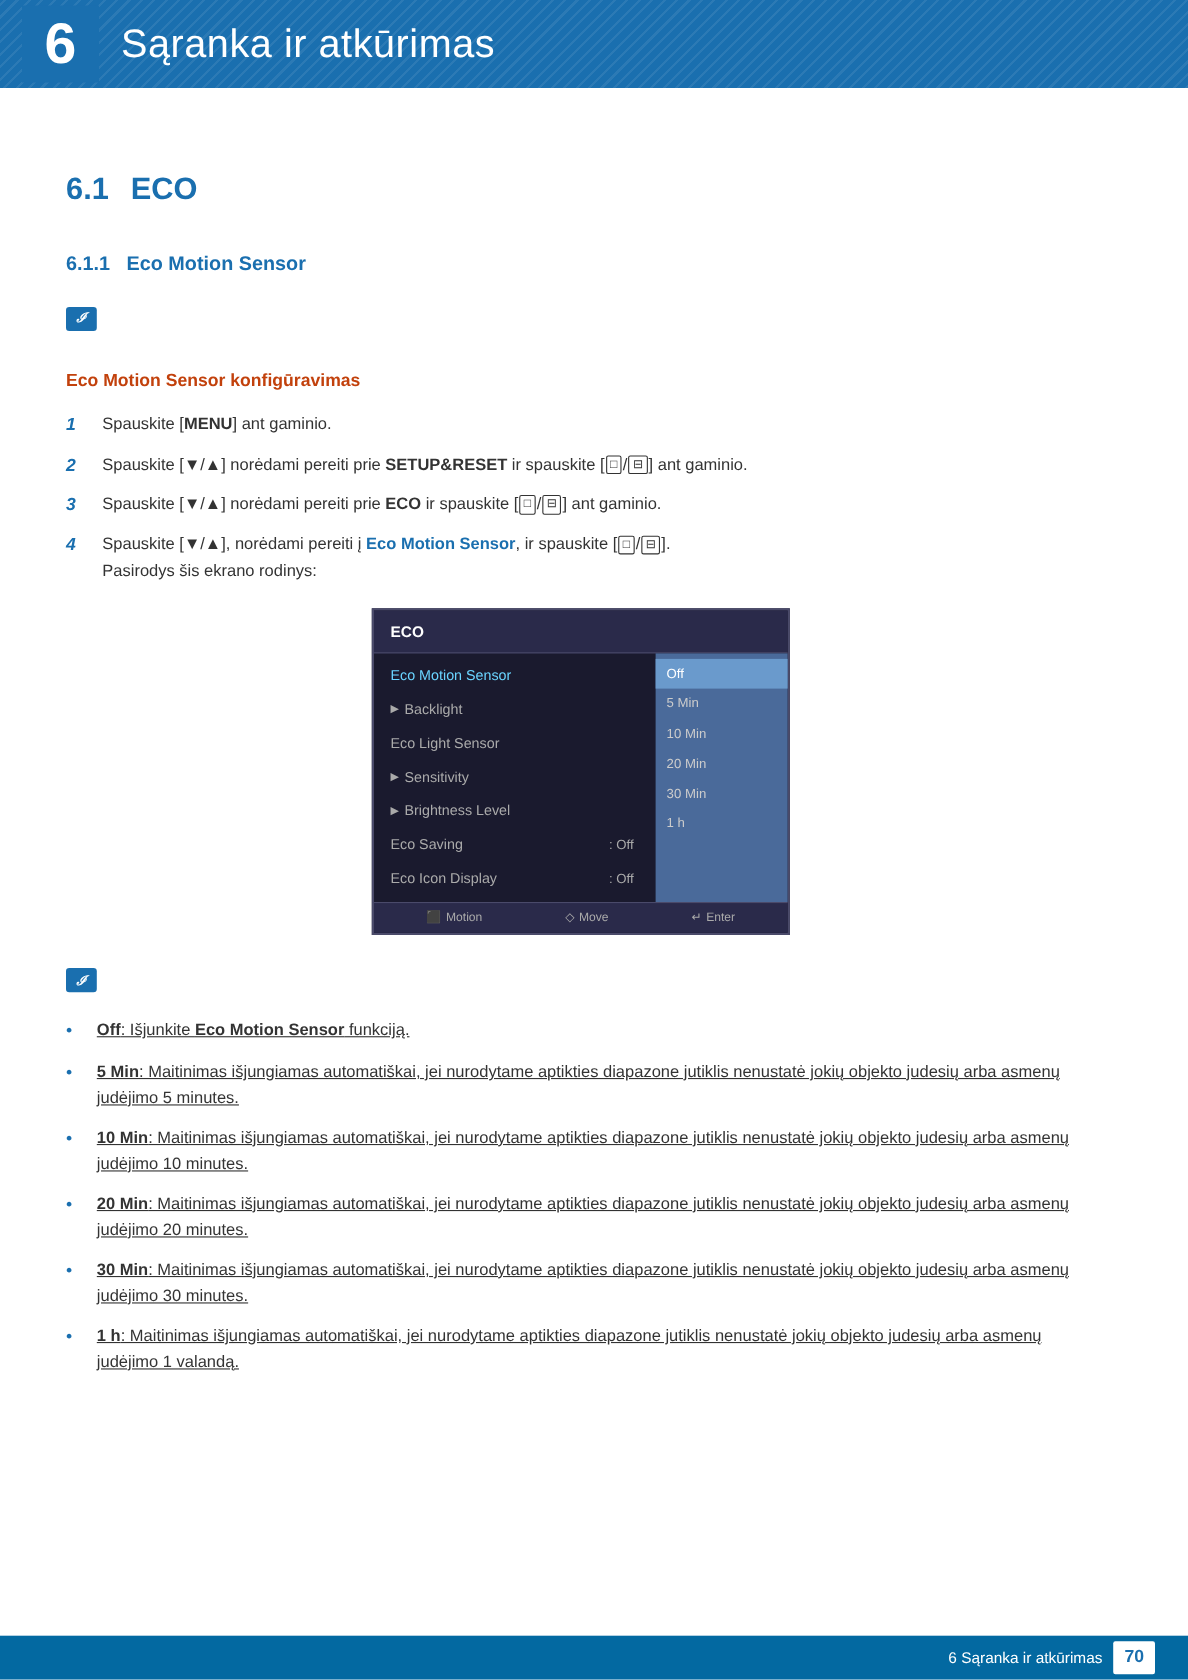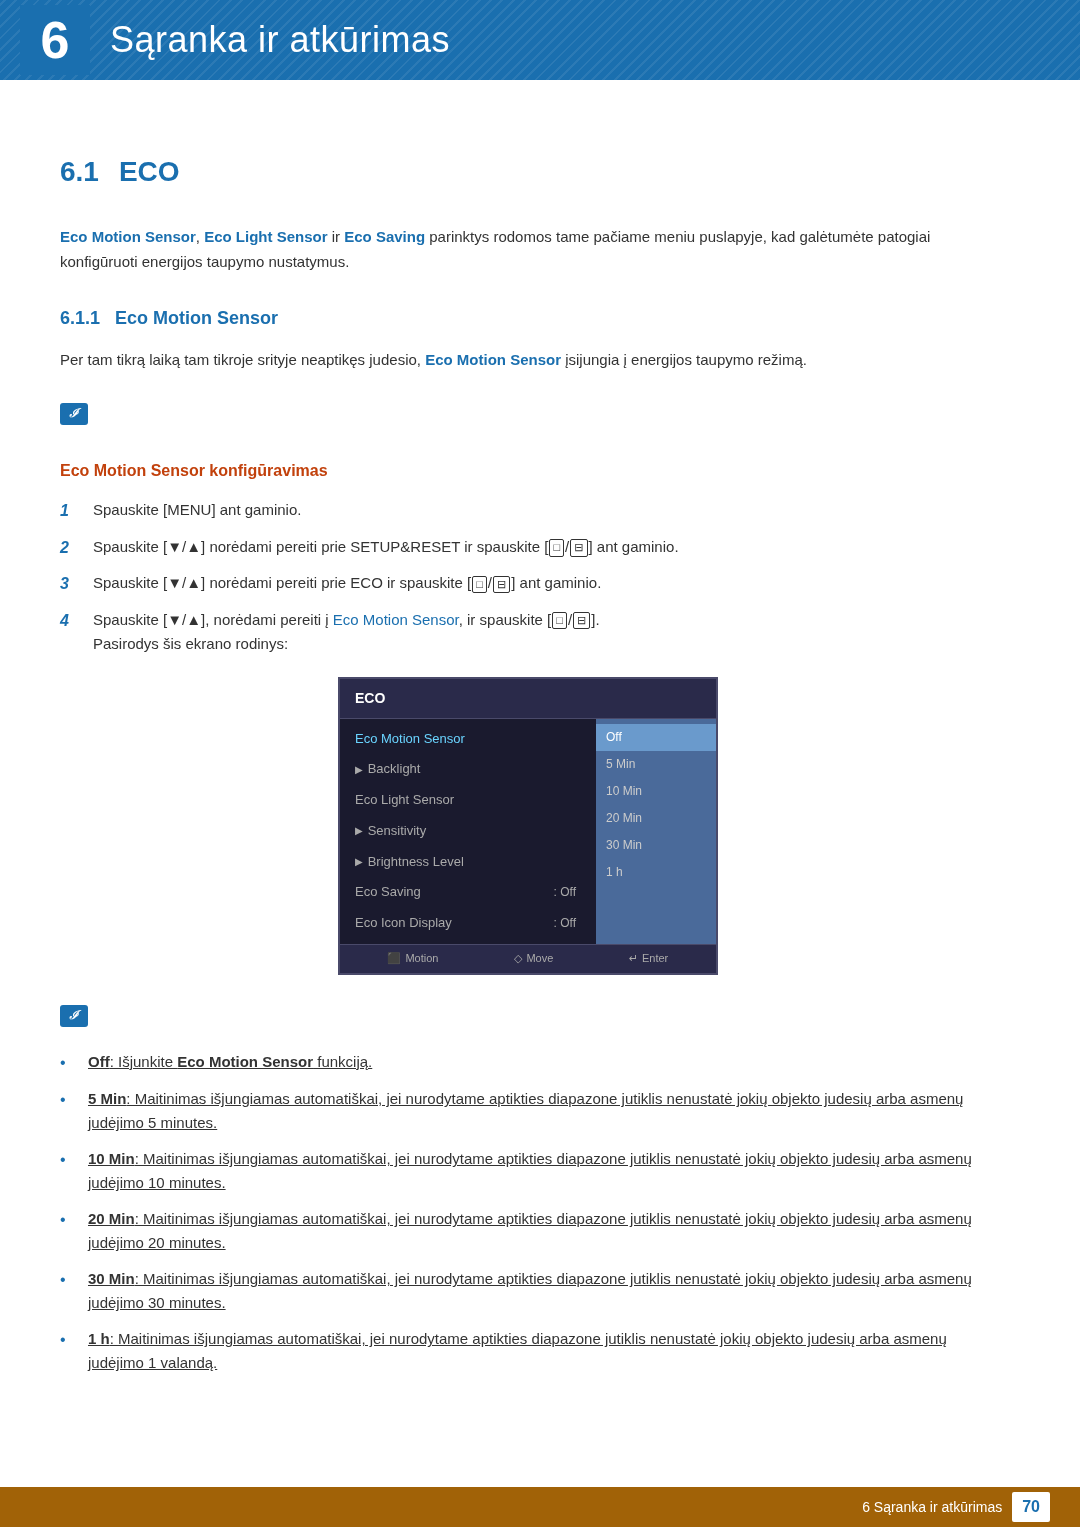--- a/index.html
+++ b/index.html
@@ -183,21 +183,21 @@
       font-weight: bold;
       min-width: 25px;
       margin-right: 8px;
     }
 
     .list-content {
       flex: 1;
     }
 
     .key-bold {
-      font-weight: normal;
+      font-weight: bold;
     }
 
     
     .eco-menu-container {
       margin: 20px auto;
       width: 380px;
       display: block;
     }
 
     .eco-menu {
@@ -303,21 +303,21 @@
       flex: 1;
       text-decoration: underline;
     }
 
     
     .page-footer {
       position: absolute;
       bottom: 0;
       left: 0;
       right: 0;
-      background: #a16207;
+      background: #0369a1;
       height: 40px;
       display: flex;
       align-items: center;
       justify-content: flex-end;
       padding-right: 30px;
     }
 
     .footer-text {
       color: #ffffff;
       font-size: 14px;
@@ -370,32 +370,26 @@
   <span class="header-title">Sąranka ir atkūrimas</span>
 </div>
 
 <div class="main-content">
 
   <div class="section-heading">
     <span class="section-number">6.1</span>
     <span class="section-title">ECO</span>
   </div>
 
-  <p class="intro-paragraph">
-    <span class="bold-blue">Eco Motion Sensor</span><span>, </span><span class="bold-blue">Eco Light Sensor</span><span> ir </span><span class="bold-blue">Eco Saving</span><span> parinktys rodomos tame pačiame meniu puslapyje, kad galėtumėte patogiai konfigūruoti energijos taupymo nustatymus.</span>
-  </p>
 
   <div class="subsection-heading">
     <span class="subsection-number">6.1.1</span>
     <span class="subsection-title">Eco Motion Sensor</span>
   </div>
 
-  <p class="body-paragraph">
-    <span>Per tam tikrą laiką tam tikroje srityje neaptikęs judesio, </span><span class="bold-blue">Eco Motion Sensor</span><span> įsijungia į energijos taupymo režimą.</span>
-  </p>
 
   <div class="note-box">
     <div class="note-icon">
       <span class="note-icon-inner">ℐ</span>
     </div>
   </div>
 
   <div class="config-heading">Eco Motion Sensor konfigūravimas</div>
 
   <ol class="numbered-list">

